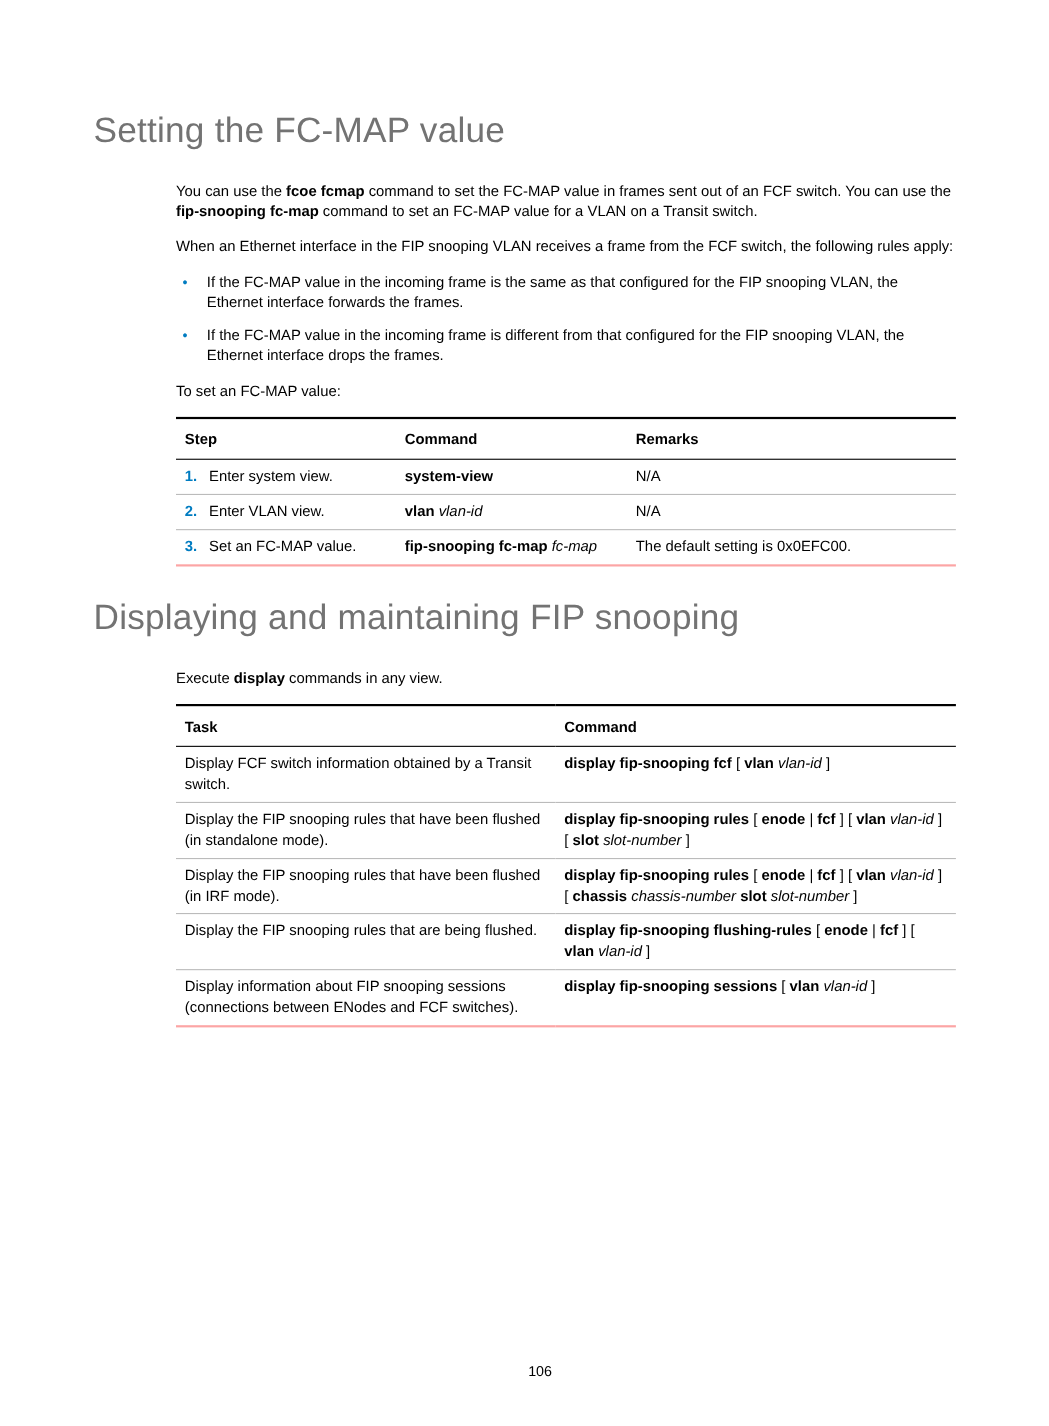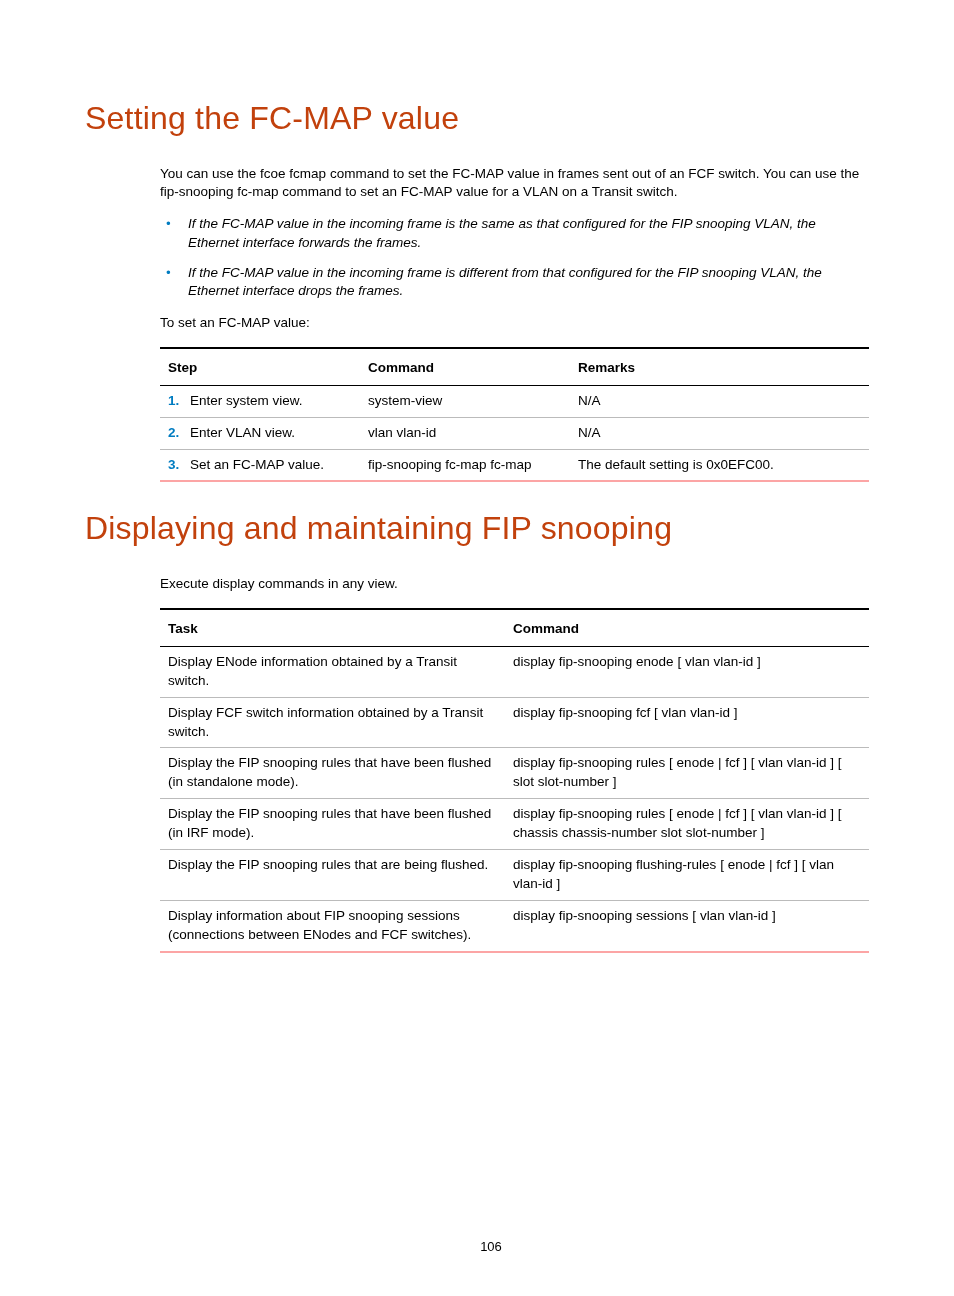--- a/index.html
+++ b/index.html
@@ -14,46 +14,45 @@
     position: relative;
     box-sizing: border-box;
   }
   .page {
     padding: 100px 85px 0 85px;
     box-sizing: border-box;
   }
   h1 {
     font-weight: 300;
     font-size: 32px;
-    color: #c2410c;
+    color: #737373;
     margin: 0 0 28px 0;
     letter-spacing: 0.2px;
   }
   .body-text {
     font-size: 13.5px;
     line-height: 1.35;
     margin-left: 75px;
     margin-right: 0;
   }
   .body-text p {
     margin: 0 0 14px 0;
   }
-  .b { font-weight: normal; }
-  .i { }
+  .b { font-weight: bold; }
+  .i { font-style: italic; }
   ul.bullets {
     list-style: none;
     padding: 0;
     margin: 0 0 14px 0;
   }
   ul.bullets li {
     position: relative;
     padding-left: 28px;
     margin-bottom: 12px;
     line-height: 1.35;
-    font-style: italic;
   }
   ul.bullets li::before {
     content: "•";
     position: absolute;
     left: 6px;
     top: 0;
     color: #007cc1;
     font-size: 13px;
   }
   table.cmd {
@@ -103,20 +102,21 @@
 <div class="page">
 
   <h1>Setting the FC-MAP value</h1>
 
   <div class="body-text">
 
     <p>
       <span>You can use the </span><span class="b">fcoe fcmap</span><span> command to set the FC-MAP value in frames sent out of an FCF switch. You can use the </span><span class="b">fip-snooping fc-map</span><span> command to set an FC-MAP value for a VLAN on a Transit switch.</span>
     </p>
 
+    <p>When an Ethernet interface in the FIP snooping VLAN receives a frame from the FCF switch, the following rules apply:</p>
 
     <ul class="bullets">
       <li>If the FC-MAP value in the incoming frame is the same as that configured for the FIP snooping VLAN, the Ethernet interface forwards the frames.</li>
       <li>If the FC-MAP value in the incoming frame is different from that configured for the FIP snooping VLAN, the Ethernet interface drops the frames.</li>
     </ul>
 
     <p>To set an FC-MAP value:</p>
 
     <table class="cmd">
       <colgroup>
@@ -164,24 +164,20 @@
           <col>
         </colgroup>
       <thead>
         <tr>
           <th>Task</th>
           <th>Command</th>
         </tr>
       </thead>
       <tbody>
         <tr>
-          <td>Display ENode information obtained by a Transit switch.</td>
-          <td><span class="b">display fip-snooping enode</span><span> [ </span><span class="b">vlan</span><span> </span><span class="i">vlan-id</span><span> ]</span></td>
-        </tr>
-        <tr>
           <td>Display FCF switch information obtained by a Transit switch.</td>
           <td><span class="b">display fip-snooping fcf</span><span> [ </span><span class="b">vlan</span><span> </span><span class="i">vlan-id</span><span> ]</span></td>
         </tr>
         <tr>
           <td>Display the FIP snooping rules that have been flushed (in standalone mode).</td>
           <td><span class="b">display fip-snooping rules</span><span> [ </span><span class="b">enode</span><span> | </span><span class="b">fcf</span><span> ] [ </span><span class="b">vlan</span><span> </span><span class="i">vlan-id</span><span> ] [ </span><span class="b">slot</span><span> </span><span class="i">slot-number</span><span> ]</span></td>
         </tr>
         <tr>
           <td>Display the FIP snooping rules that have been flushed (in IRF mode).</td>
           <td><span class="b">display fip-snooping rules</span><span> [ </span><span class="b">enode</span><span> | </span><span class="b">fcf</span><span> ] [ </span><span class="b">vlan</span><span> </span><span class="i">vlan-id</span><span> ] [ </span><span class="b">chassis</span><span> </span><span class="i">chassis-number</span><span> </span><span class="b">slot</span><span> </span><span class="i">slot-number</span><span> ]</span></td>

